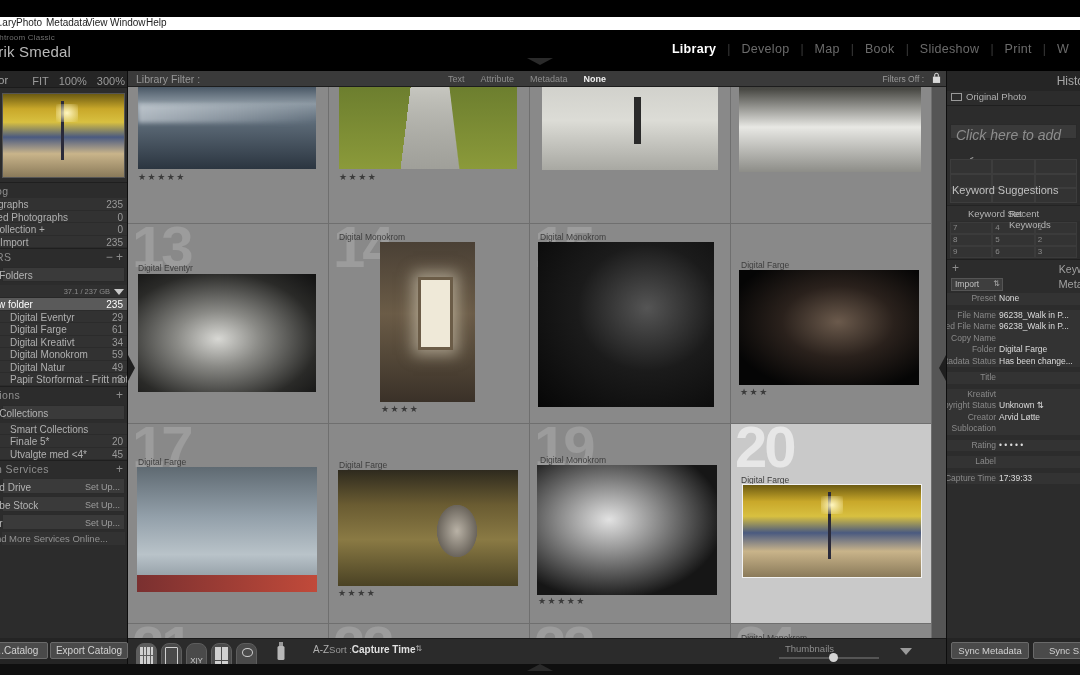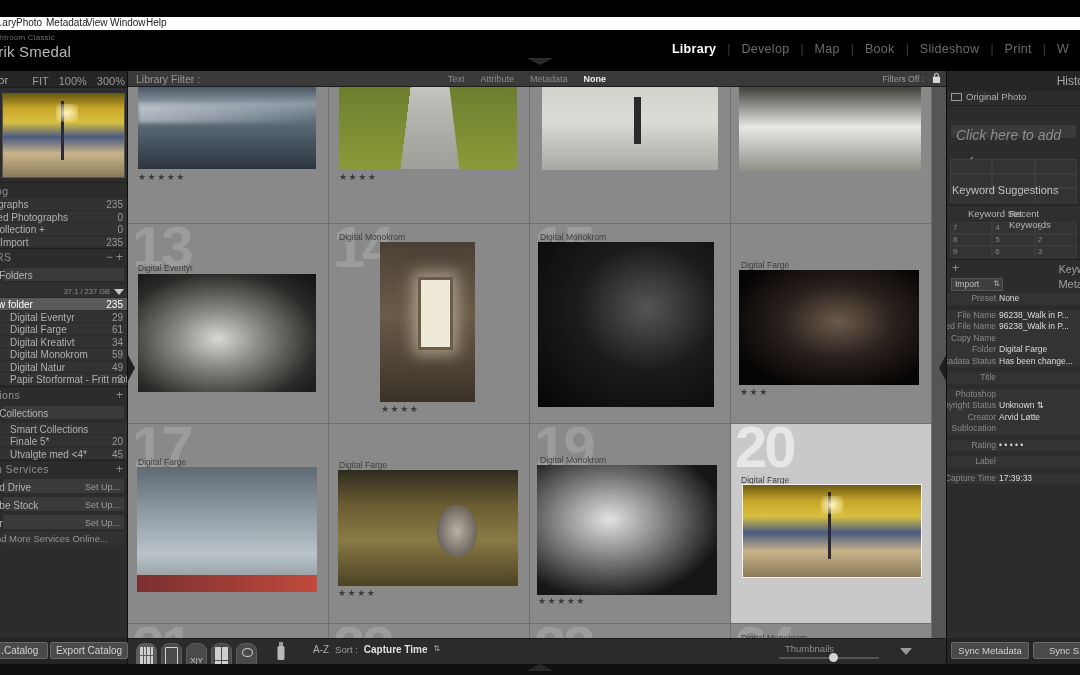--- a/index.html
+++ b/index.html
@@ -231,21 +231,21 @@
   .tb-ic .lo { position:absolute; inset:3px; border:1.5px solid #d0d0d0; border-radius:1px;}
   .tb-ic .xy { position:absolute; inset:0; display:flex; align-items:center; justify-content:center;
     font-size:8px; color:#cfcfcf; }
   .tb-ic .sv { position:absolute; inset:3px; display:grid; grid-template-columns:1fr 1fr; gap:1px;}
   .tb-ic .sv i { background:#cfcfcf; }
   .tb-ic .pp { position:absolute; left:5px; top:4px; width:11px; height:9px; border:1.5px solid #cfcfcf;
     border-radius:50%; }
   .tb-spray {
     position: absolute; left: 148px; top: 3px; width: 10px; height: 19px;
   }
-  .tb-sort { position: absolute; left: 185px; top: 5px; display: flex; align-items: flex-start; gap: 6px; }
+  .tb-sort { position: absolute; left: 185px; top: 5px; display: flex; align-items: flex-start; }
   .tb-sort .az { font-size: 10px; color: #b0b0b0; }
   .tb-sort .lbl { font-size: 9.5px; color: #9a9a9a; }
   .tb-sort .val { font-size: 10px; color: #e0e0e0; font-weight: bold; }
   .tb-sort .arr { font-size: 8px; color: #aaa; }
   .tb-thumb { position: absolute; right: 60px; top: 3px; width: 115px; }
   .tb-thumb .lbl { position: absolute; left: 14px; top: 1px; font-size: 9.5px; color: #8d8d8d; }
   .tb-thumb .track {
     position: absolute; left: 8px; top: 15px; width: 100px; height: 2px; background: #555;
   }
   .tb-thumb .knob {
@@ -782,21 +782,21 @@
         <span class="k">Metadata Status</span>
         <span class="v">Has been change...</span>
       </div>
       <div class="mdsep"></div>
       <div class="mdrow">
         <span class="k">Title</span>
         <span class="v"></span>
       </div>
       <div class="mdsep"></div>
       <div class="mdrow">
-        <span class="k">Photoshop</span>
+        <span class="k">Kreativt</span>
         <span class="v"></span>
       </div>
       <div class="mdrow">
         <span class="k">Copyright Status</span>
         <span class="v">Unknown  ⇅</span>
       </div>
       <div class="mdrow">
         <span class="k">Creator</span>
         <span class="v">Arvid Løtte</span>
       </div>

